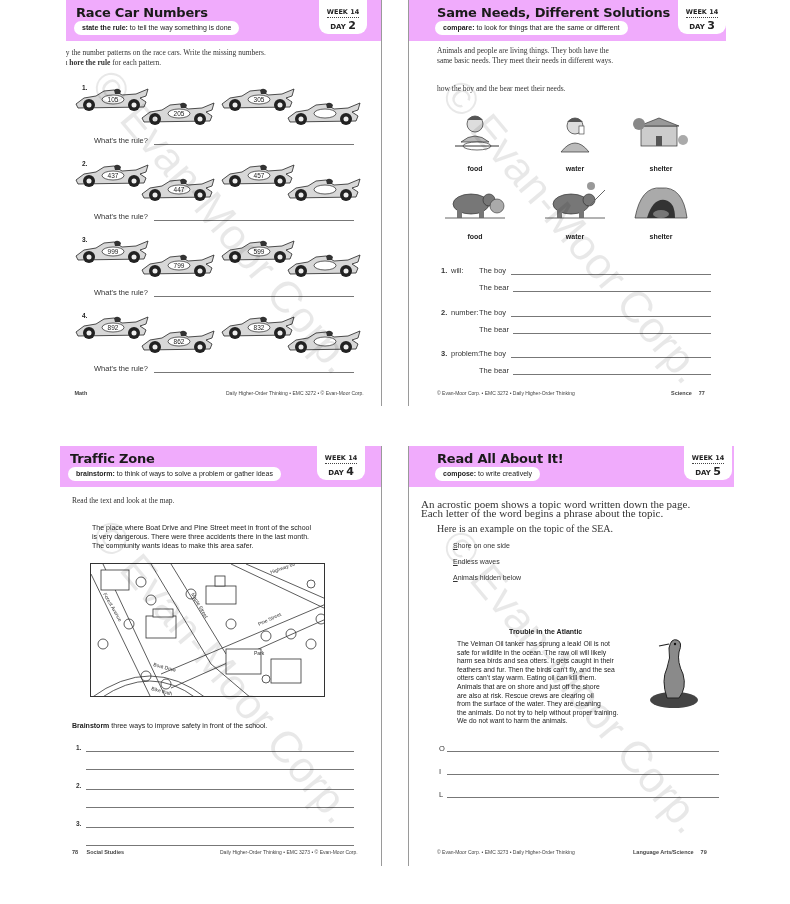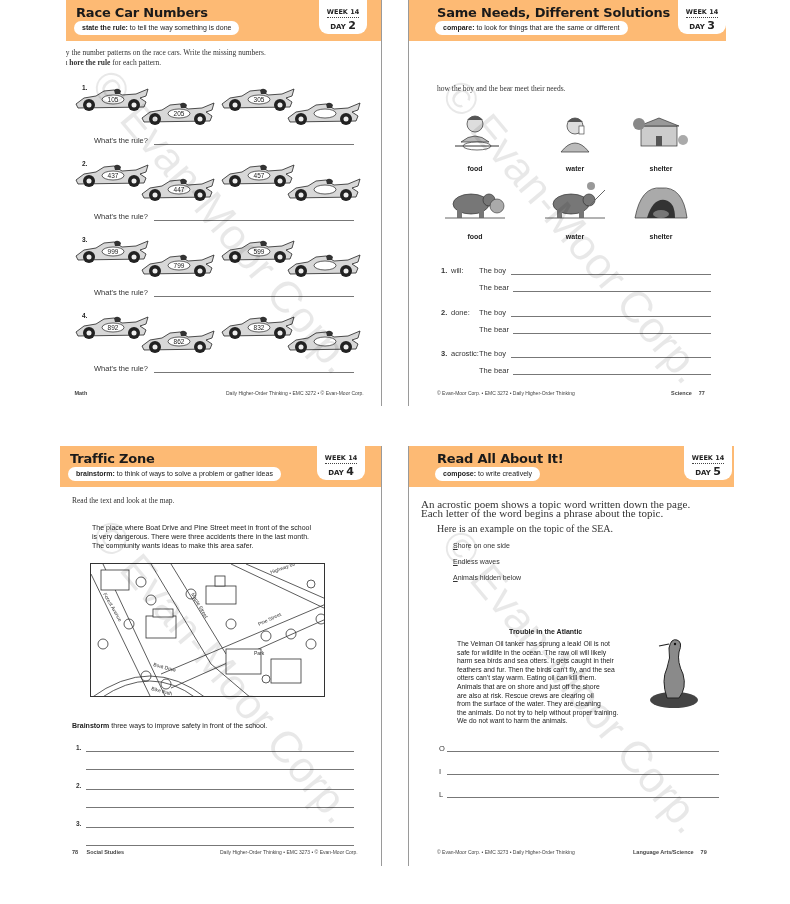--- a/index.html
+++ b/index.html
@@ -7,21 +7,21 @@
   body { position: relative; font-family: "Liberation Sans", sans-serif; color: #222; }
 
   .page { position: absolute; background: #fff; overflow: hidden; }
   .page.left { border-right: 1.5px solid #9a9a9a; }
   .page.right { border-left: 1.5px solid #9a9a9a; }
   #p1 { left: 66px; top: 0; width: 316px; height: 406px; }
   #p2 { left: 408px; top: 0; width: 318px; height: 406px; }
   #p3 { left: 60px; top: 446px; width: 322px; height: 420px; border-top: 0; }
   #p4 { left: 408px; top: 446px; width: 326px; height: 420px; }
 
-  .header { position: absolute; left: 0; top: 0; right: 0; height: 41px; background: #fdba74; }
+  .header { position: absolute; left: 0; top: 0; right: 0; height: 41px; background: #f0abfc; }
   #p1 .header { left: 0; }
   .title { position: absolute; left: 10px; top: 5px; font-weight: bold; font-size: 13px; color: #1a1a1a; font-family: "DejaVu Sans", sans-serif; letter-spacing: -0.2px; }
   .vocab { position: absolute; left: 8px; top: 21px; height: 14px; padding: 0 8px; background: #fff; border-radius: 8px; font-size: 7px; line-height: 14px; white-space: nowrap; color: #222; }
   .vocab b { font-weight: bold; }
   .daybox { position: absolute; right: 14px; top: 0; width: 48px; height: 34px; background: #fff; border-radius: 0 0 9px 9px; text-align: center; }
   .daybox .week { font-size: 6.5px; font-weight: bold; margin-top: 5px; padding-bottom: 1px; border-bottom: 1px dotted #444; display: inline-block; font-family: "DejaVu Sans", sans-serif; }
   .daybox .day { font-size: 7px; font-weight: bold; margin-top: 1px; font-family: "DejaVu Sans", sans-serif; }
   .daybox .day .num { font-size: 11px; }
 
   .serif { font-family: "Liberation Serif", serif; font-size: 7.5px; line-height: 10px; color: #333; }
@@ -280,20 +280,22 @@
 <div class="page right" id="p2">
   <div class="header">
     <div class="title" style="left:28px;">Same Needs, Different Solutions</div>
     <div class="vocab" style="left:26px;"><b>compare:</b> <span>to look for things that are the same or different</span></div>
     <div class="daybox" style="right:0;">
       <div class="week">WEEK 14</div>
       <div class="day"><span>DAY</span> <span class="num">3</span></div>
     </div>
   </div>
   <div class="serif abs" style="left:28px; top:46px; width:290px;">
+    <div>Animals and people are living things. They both have the</div>
+    <div>same basic needs. They meet their needs in different ways.</div>
   </div>
   <div class="serif abs" style="left:28px; top:84px; width:290px;">
     <div>how the boy and the bear meet their needs.</div>
   </div>
   <div id="pics-area">
       <div class="pic" style="left: 36px; top: 112px;"><svg viewBox="0 0 60 42">
           <circle cx="30" cy="12" r="8" fill="#ddd" stroke="#333" stroke-width="0.7"></circle>
           <path d="M22 8 Q30 0 38 8" fill="#555"></path>
           <path d="M16 30 Q30 18 44 30 Z" fill="#bbb" stroke="#333" stroke-width="0.7"></path>
           <ellipse cx="32" cy="34" rx="14" ry="4" fill="#fff" stroke="#333" stroke-width="0.7"></ellipse>
@@ -342,27 +344,27 @@
       <div class="pic-cap" style="left: 222px; top: 233px;">shelter</div>
     </div>
   <div id="needs-questions">
       <div class="lbl" style="left: 32px; top: 266px; font-weight: bold;">1.</div>
       <div class="lbl" style="left: 42px; top: 266px;">will:</div>
       <div class="lbl" style="left: 70px; top: 266px;">The boy</div>
       <div class="ansline" style="left: 102px; top: 274px; width: 200px;"></div>
       <div class="lbl" style="left: 70px; top: 283px;">The bear</div>
       <div class="ansline" style="left: 104px; top: 291px; width: 198px;"></div>
       <div class="lbl" style="left: 32px; top: 308px; font-weight: bold;">2.</div>
-      <div class="lbl" style="left: 42px; top: 308px;">done:</div>
+      <div class="lbl" style="left: 42px; top: 308px;">number:</div>
       <div class="lbl" style="left: 70px; top: 308px;">The boy</div>
       <div class="ansline" style="left: 102px; top: 316px; width: 200px;"></div>
       <div class="lbl" style="left: 70px; top: 325px;">The bear</div>
       <div class="ansline" style="left: 104px; top: 333px; width: 198px;"></div>
       <div class="lbl" style="left: 32px; top: 349px; font-weight: bold;">3.</div>
-      <div class="lbl" style="left: 42px; top: 349px;">acrostic:</div>
+      <div class="lbl" style="left: 42px; top: 349px;">problem:</div>
       <div class="lbl" style="left: 70px; top: 349px;">The boy</div>
       <div class="ansline" style="left: 102px; top: 357px; width: 200px;"></div>
       <div class="lbl" style="left: 70px; top: 366px;">The bear</div>
       <div class="ansline" style="left: 104px; top: 374px; width: 198px;"></div>
     </div>
   <div class="footer" style="left:28px; top:390px;">© Evan-Moor Corp. • EMC 3272 • Daily Higher-Order Thinking</div>
   <div class="footer" style="left:262px; top:390px;"><b>Science</b>&nbsp;&nbsp;&nbsp;&nbsp;&nbsp;<b>77</b></div>
 </div>
 
 <div class="page left" id="p3">

